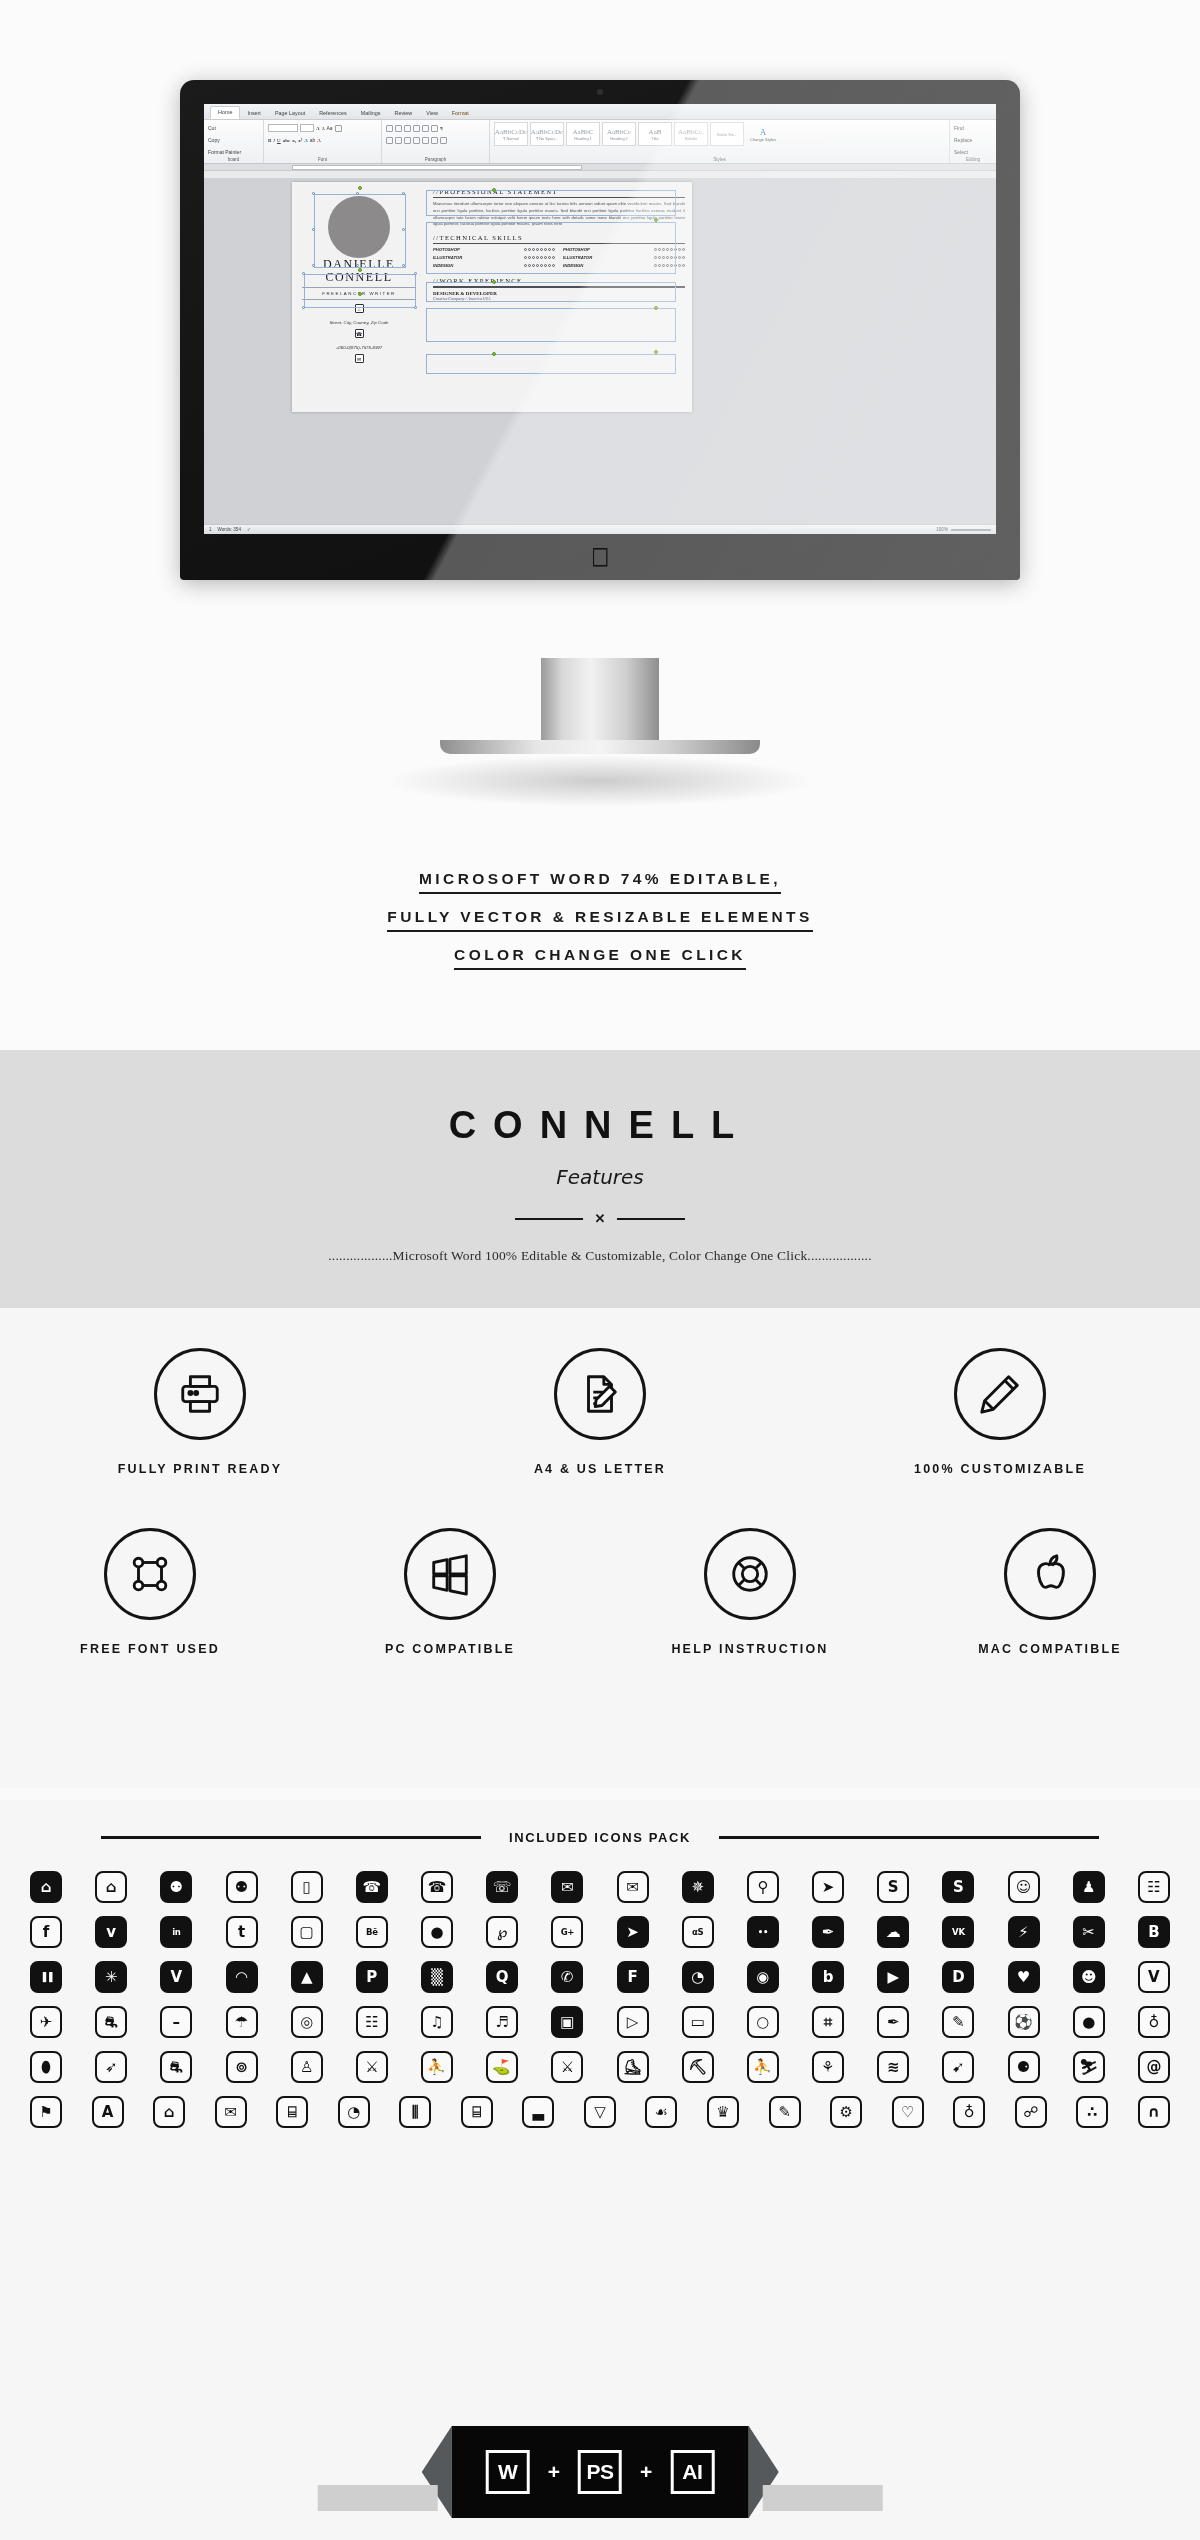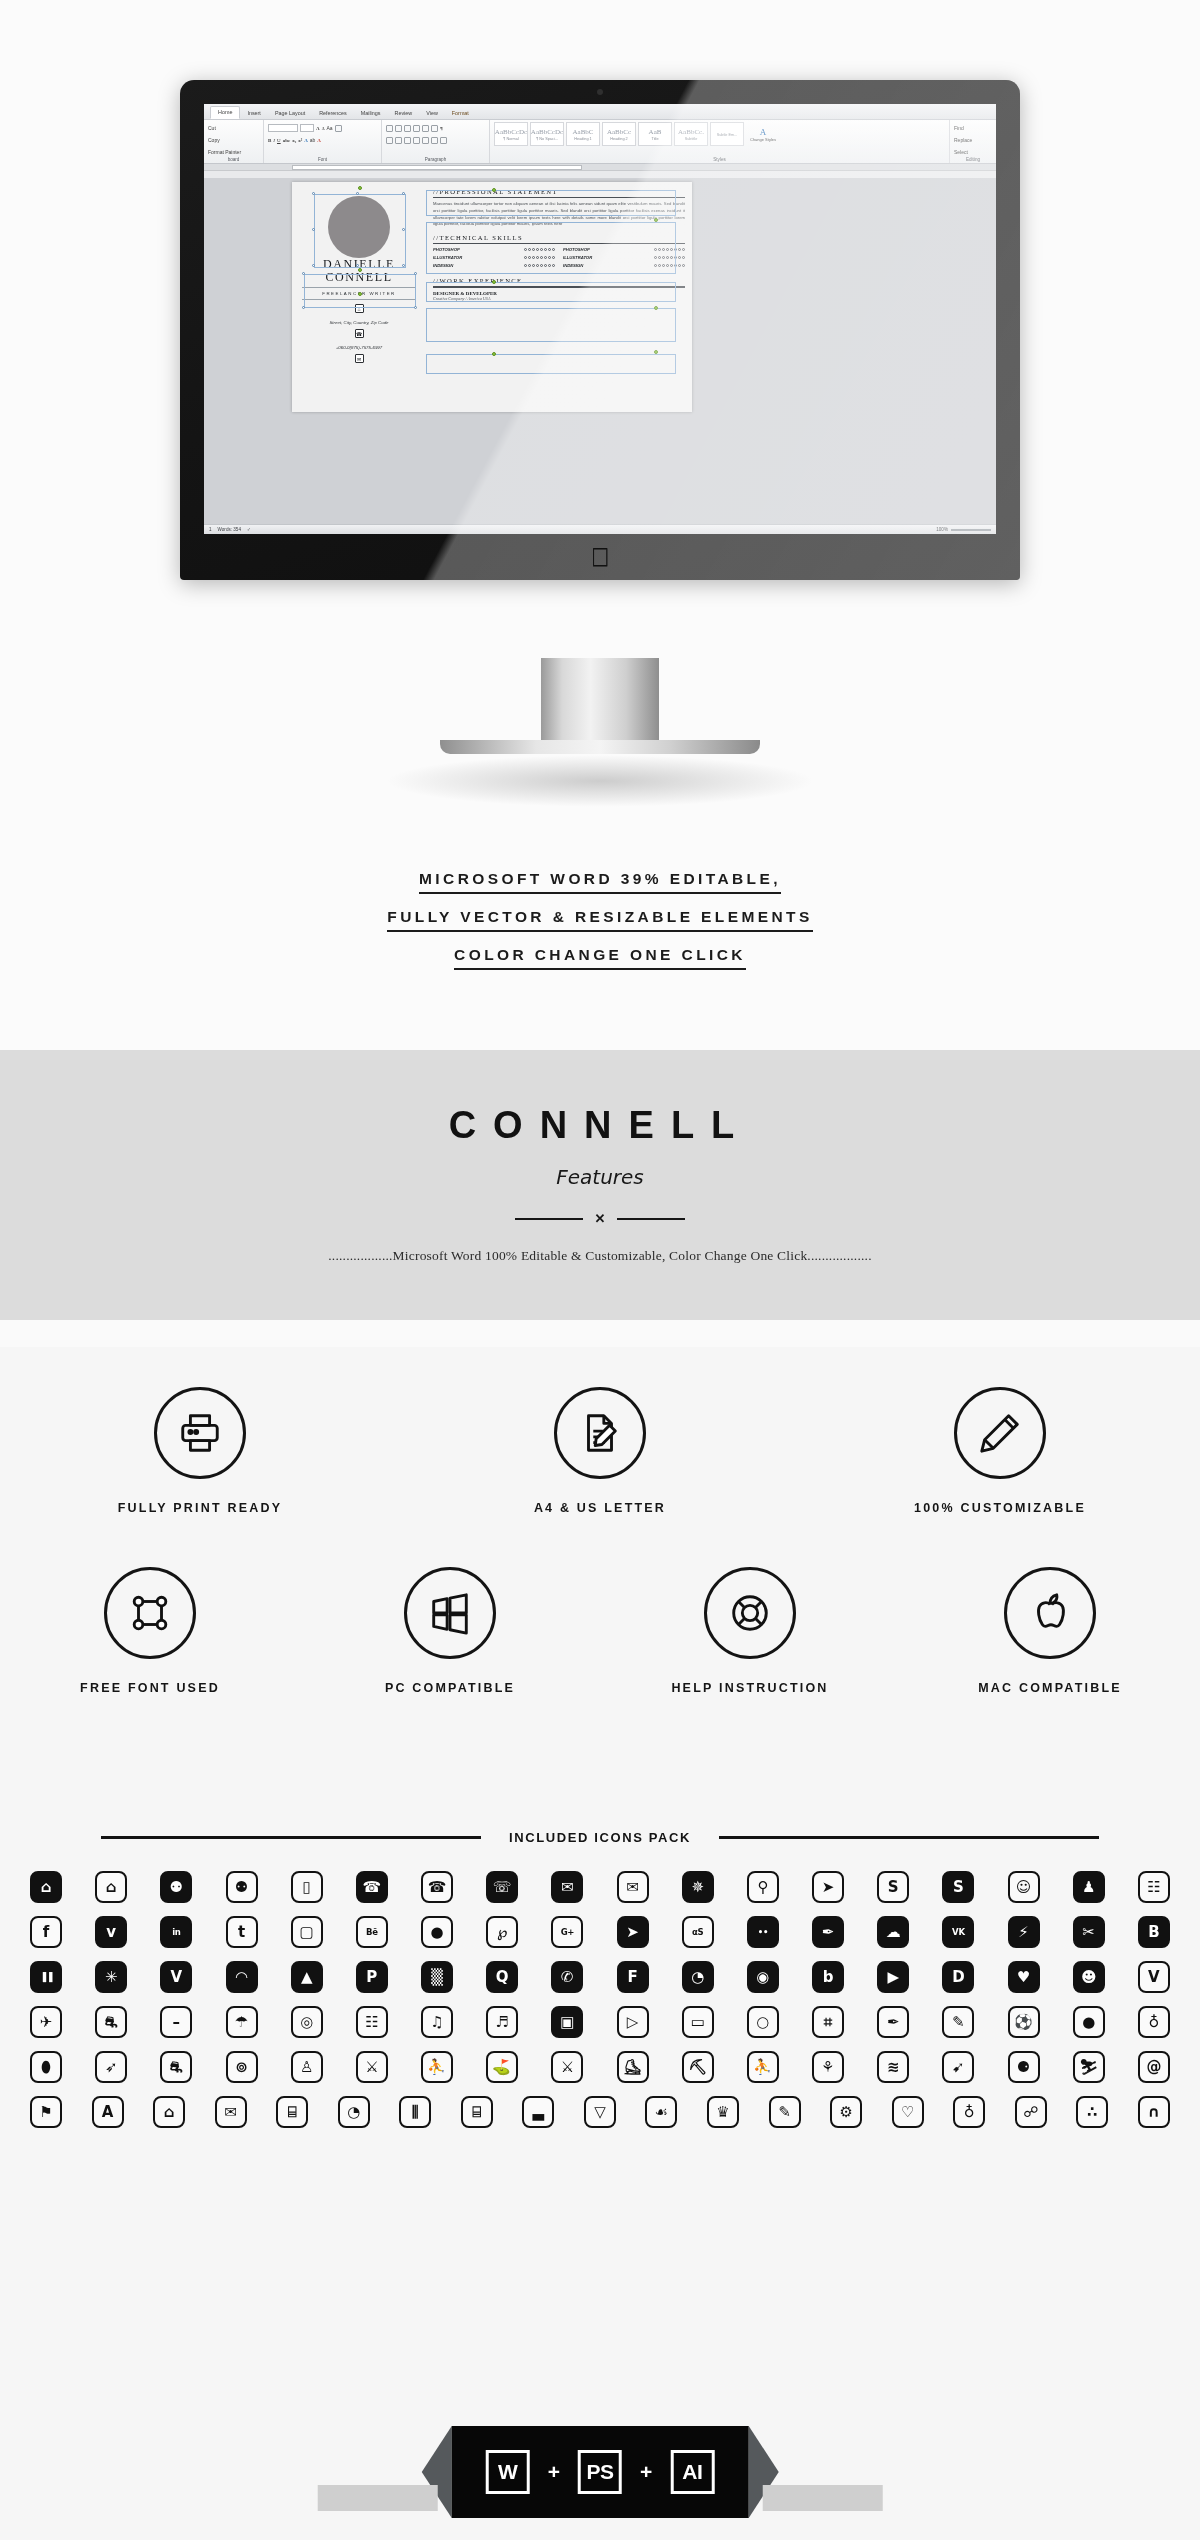--- a/index.html
+++ b/index.html
@@ -129,21 +129,21 @@
   
   .band{position:absolute;left:0;top:1050px;width:1200px;height:270px;background:#dcdcdc;text-align:center;}
   .band-title{font-size:38px;font-weight:bold;letter-spacing:17px;color:#121212;padding-top:54px;}
   .band-sub{font-family:"DejaVu Sans",sans-serif;font-style:italic;font-size:20px;color:#181818;margin-top:18px;}
   .band-div{display:flex;align-items:center;justify-content:center;gap:12px;margin-top:22px;}
   .band-div .ln{width:68px;height:2px;background:#161616;}
   .band-div .xx{font-size:13px;font-weight:bold;color:#161616;}
   .band-note{font-family:"Liberation Serif",serif;font-size:13.5px;color:#2b2b2b;margin-top:22px;letter-spacing:.2px;}
 
   
-  .features{position:absolute;left:0;top:1347px;width:1200px;height:480px;background:#f6f6f6;}
+  .features{position:absolute;left:0;top:1308px;width:1200px;height:480px;background:#f6f6f6;}
   .frow{display:flex;}
   .fcell{flex:1;text-align:center;}
   .fcirc{width:92px;height:92px;border:3px solid #141414;border-radius:50%;margin:0 auto;
      display:flex;align-items:center;justify-content:center;}
   .fcirc svg{width:46px;height:46px;}
   .flab{margin-top:22px;font-size:12.5px;font-weight:bold;letter-spacing:2.2px;color:#151515;}
 
   
   .pack{position:absolute;left:0;top:1800px;width:1200px;height:600px;background:#f6f6f6;}
   .pack-head{display:flex;align-items:center;justify-content:center;gap:28px;padding-top:30px;}
@@ -475,21 +475,21 @@
       <div class="imac-gloss"></div>
       <div class="imac-logo"></div>
     </div>
 
     <div class="imac-neck"></div>
     <div class="imac-foot"></div>
     <div class="imac-shadow"></div>
   </div>
 
   <div class="tagline">
-    <div><span class="tl">MICROSOFT WORD 39% EDITABLE,</span></div>
+    <div><span class="tl">MICROSOFT WORD 74% EDITABLE,</span></div>
     <div><span class="tl">FULLY VECTOR &amp; RESIZABLE ELEMENTS</span></div>
     <div><span class="tl">COLOR CHANGE ONE CLICK</span></div>
   </div>
 </div>
 
 <div class="band">
   <div class="band-title">CONNELL</div>
   <div class="band-sub">Features</div>
   <div class="band-div">
     <span class="ln"></span>

